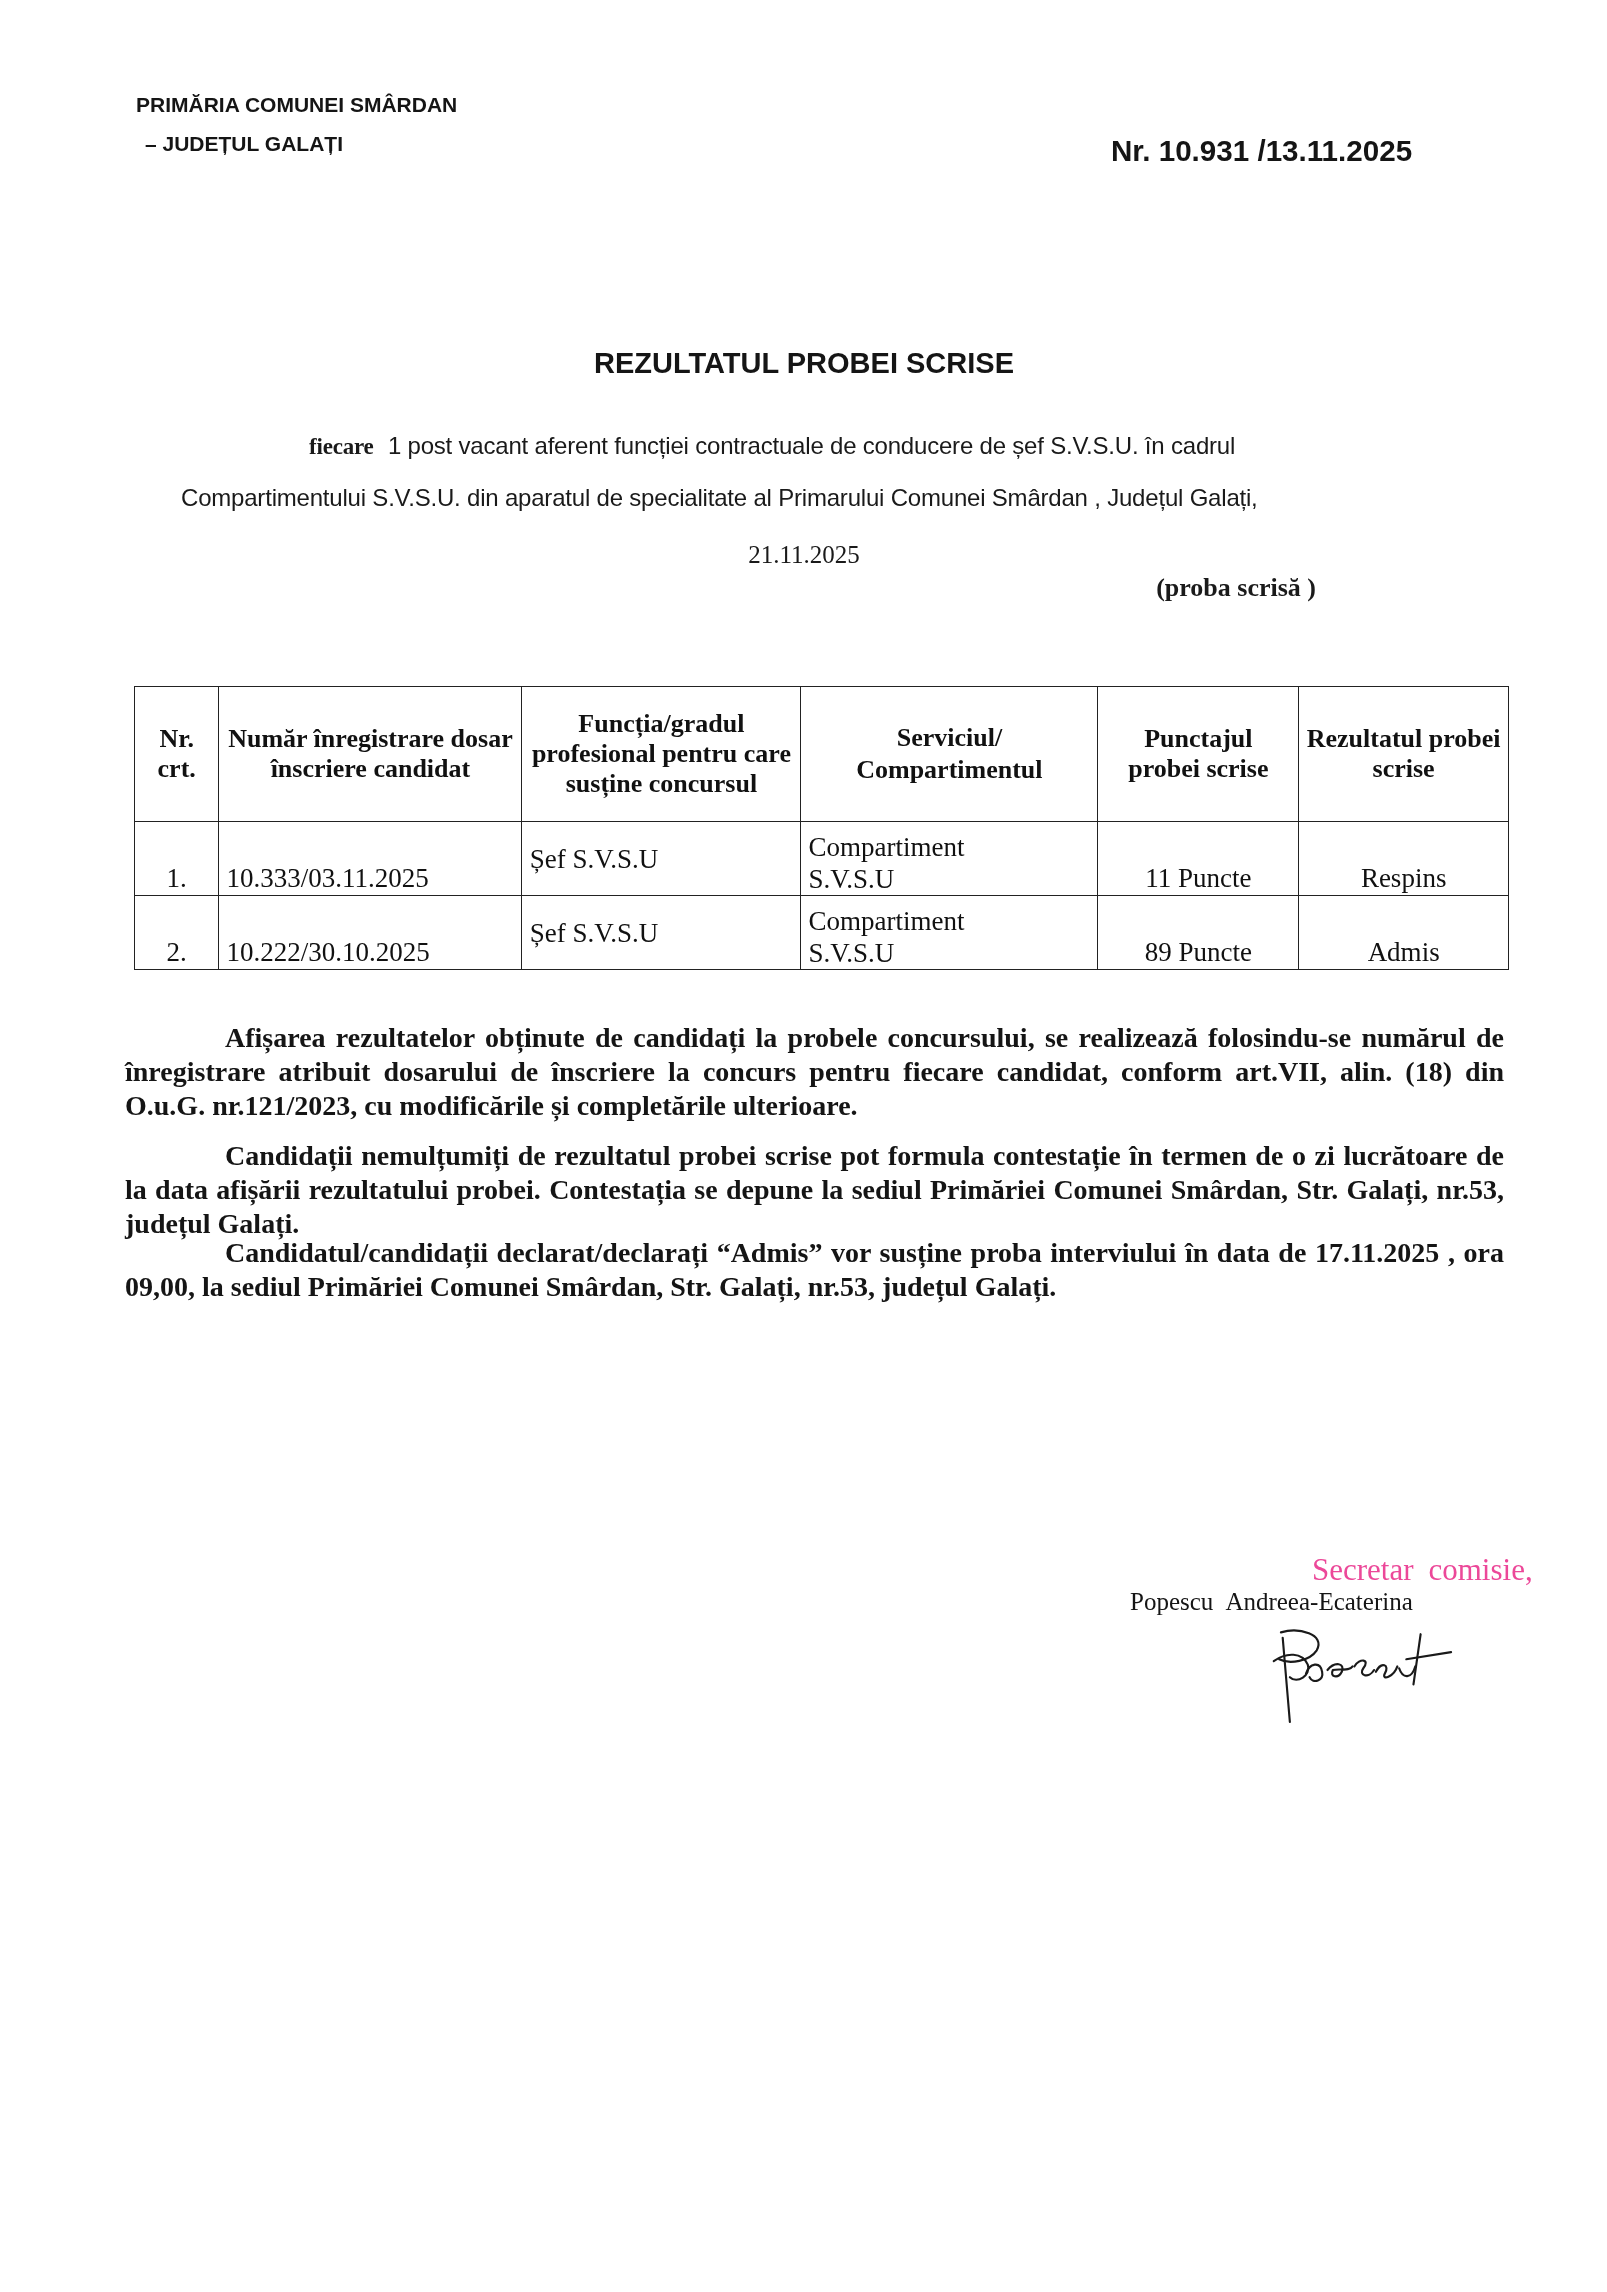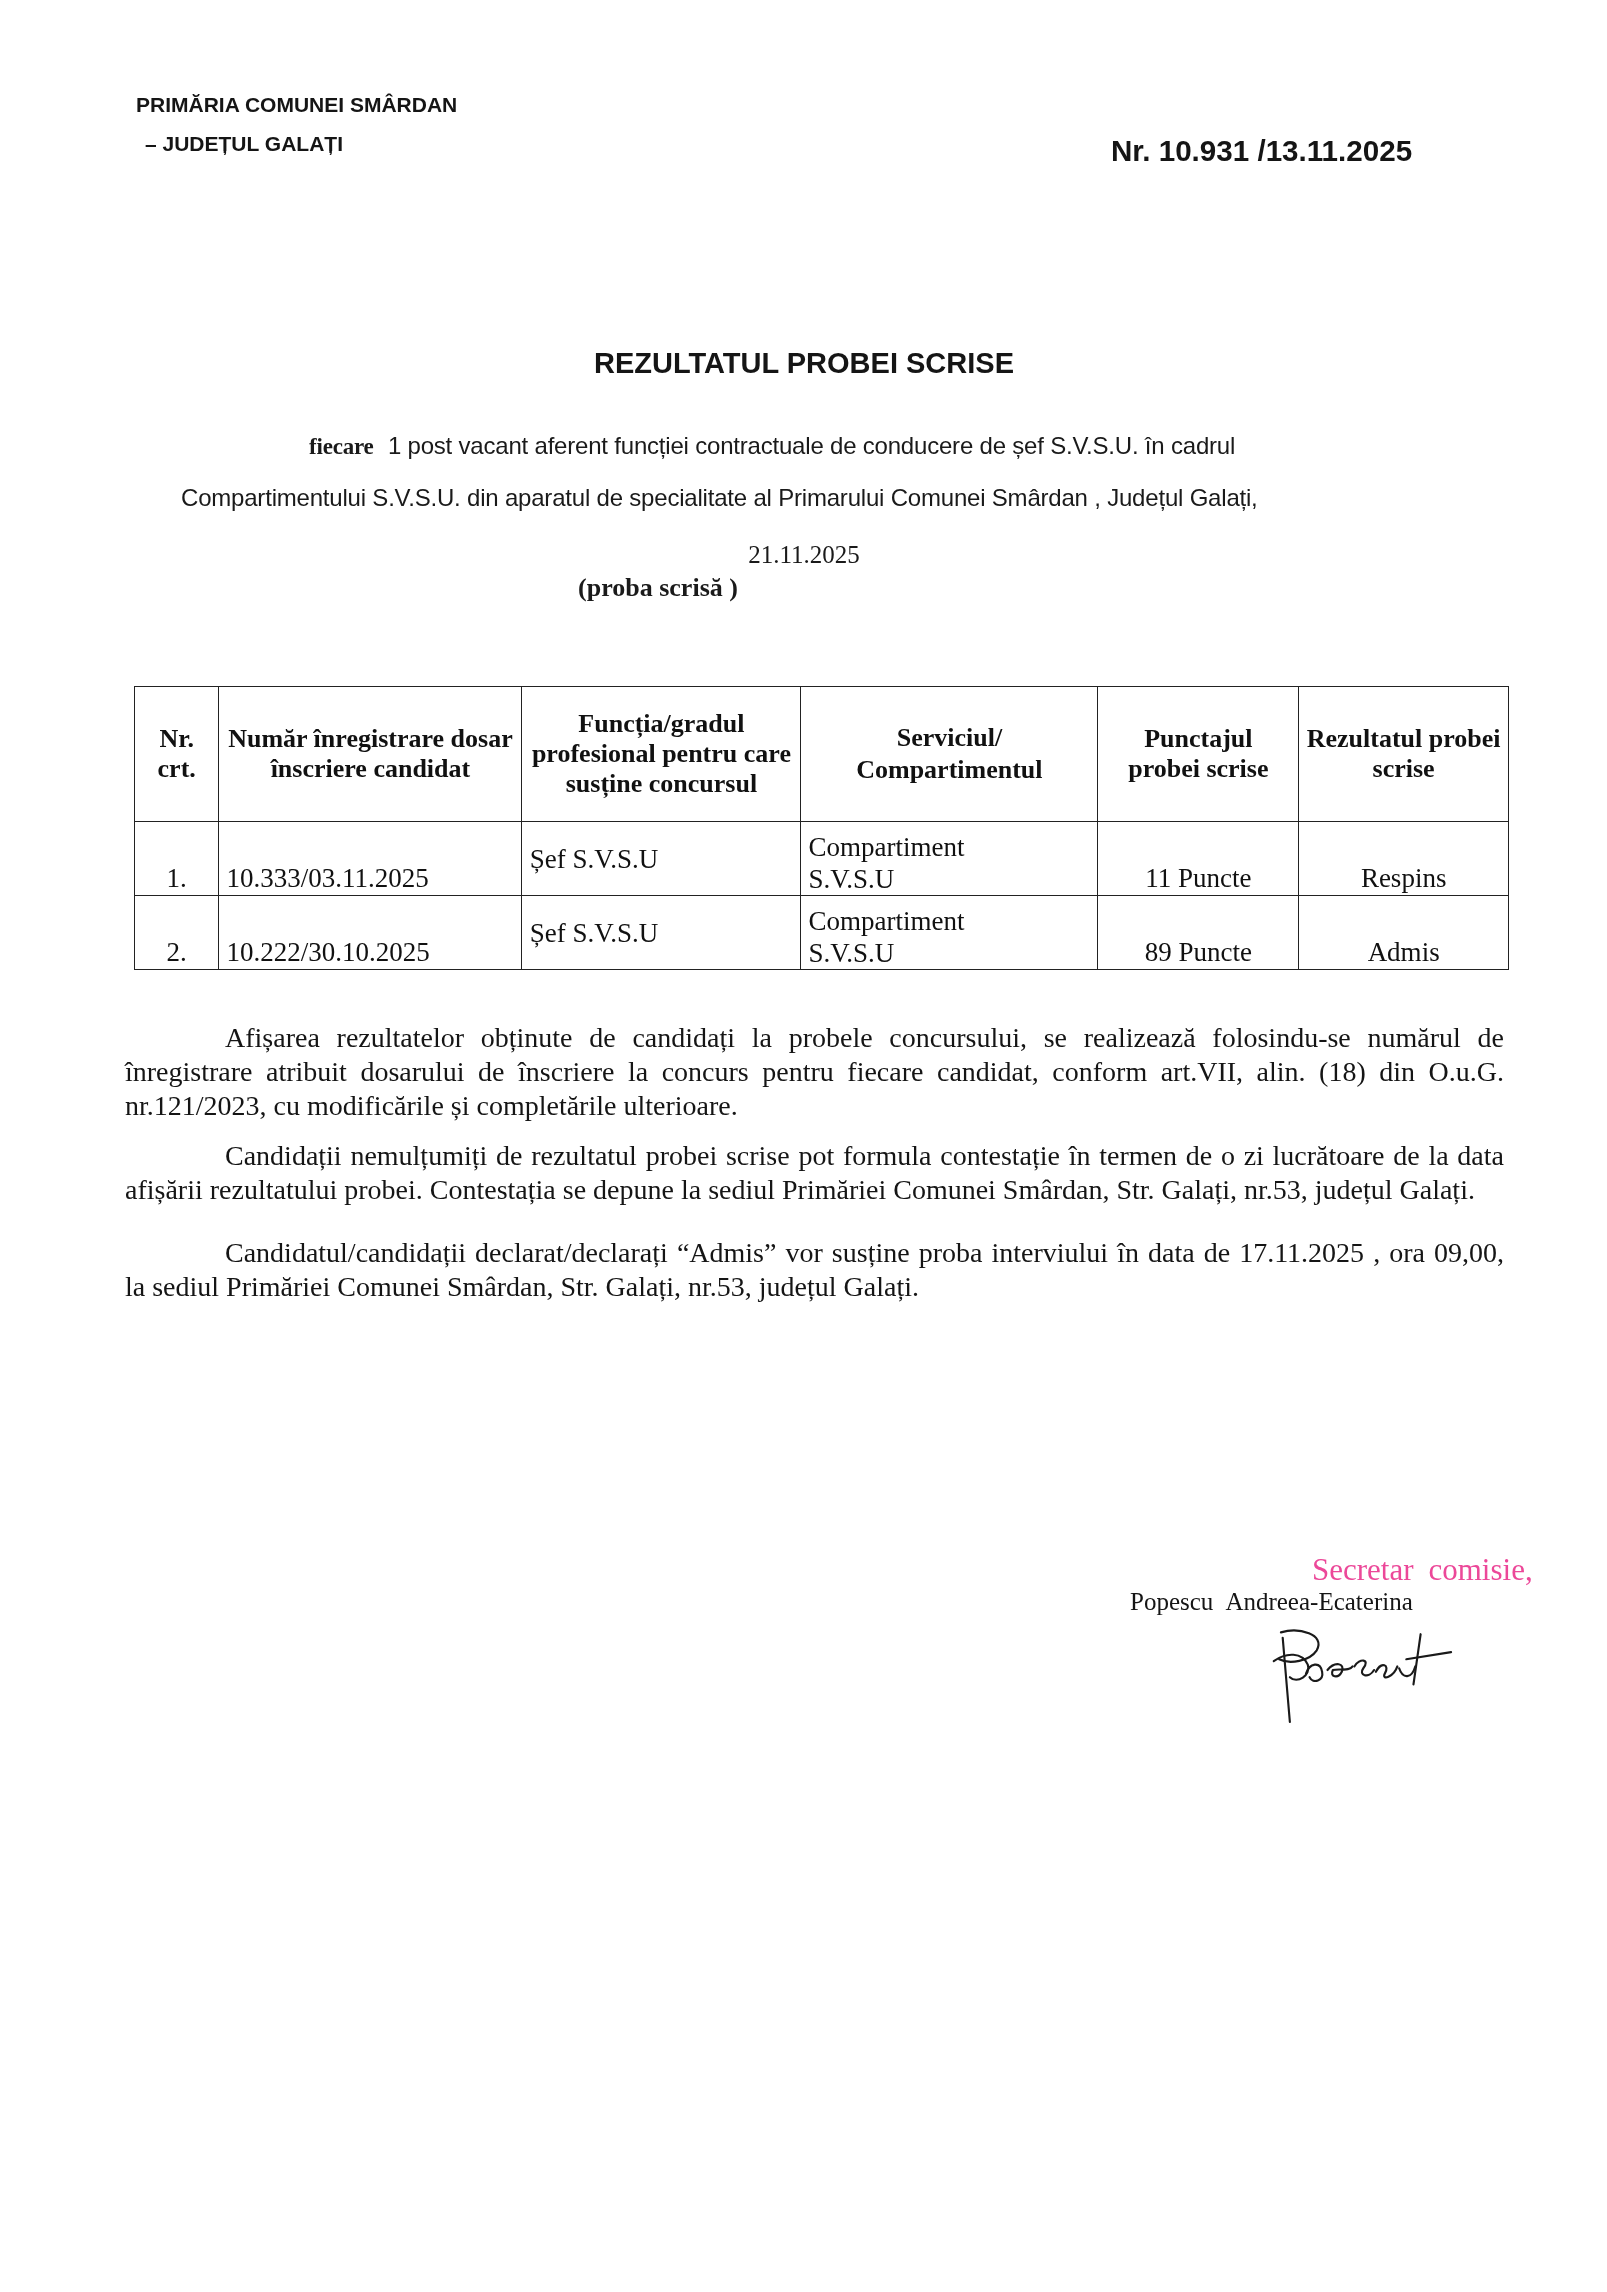--- a/index.html
+++ b/index.html
@@ -34,21 +34,21 @@
     .sub2 {
       left: 181px; top: 484px; font-size: 24px;
       font-family: "Liberation Sans", sans-serif; color: #1a1a1a;
       white-space: nowrap; letter-spacing: -0.2px;
     }
     .date-line {
       left: 0; width: 1608px; top: 541px; text-align: center;
       font-size: 25px; color: #1a1a1a;
     }
     .proba-line {
-      left: 0; width: 1316px; top: 573px; text-align: center;
+      left: 0; width: 1316px; top: 573px; text-align: right;
       font-size: 26px; font-weight: bold; color: #1a1a1a;
     }
     table.results {
       position: absolute; left: 134px; top: 686px;
       width: 1375px; border-collapse: collapse;
       font-size: 27px; color: #111; border-radius: 23px;
     }
     table.results td, table.results th {
       border: 1.8px solid #222;
       padding: 0 7.2px;
@@ -59,21 +59,21 @@
     }
     table.results td { height: 73px; vertical-align: bottom; line-height: 34px; }
     .c-nr { width: 72px; text-align: center; }
     .c-reg { width: 296px; }
     .c-fun { width: 273px; vertical-align: middle !important; }
     .c-serv { width: 291px; line-height: 32px !important; }
     .c-punct { width: 193px; text-align: center; }
     .c-rez { width: 202px; text-align: center; }
     .para {
       left: 125px; width: 1379px; font-size: 28px; line-height: 34px;
-      text-align: justify; color: #151515;
+      text-align: justify; color: #151515; font-weight: bold;
     }
     .para .indent { display: inline-block; width: 100px; }
     .p1 { top: 1021px; }
     .p2 { top: 1139px; }
     .p3 { top: 1236px; }
     .sig-role {
       left: 1312px; top: 1552px; font-size: 31px; color: #ec4899; word-spacing: 7.2px;
     }
     .sig-name {
       left: 1130px; top: 1588px; font-size: 25px; color: #151515; word-spacing: 7.2px;

